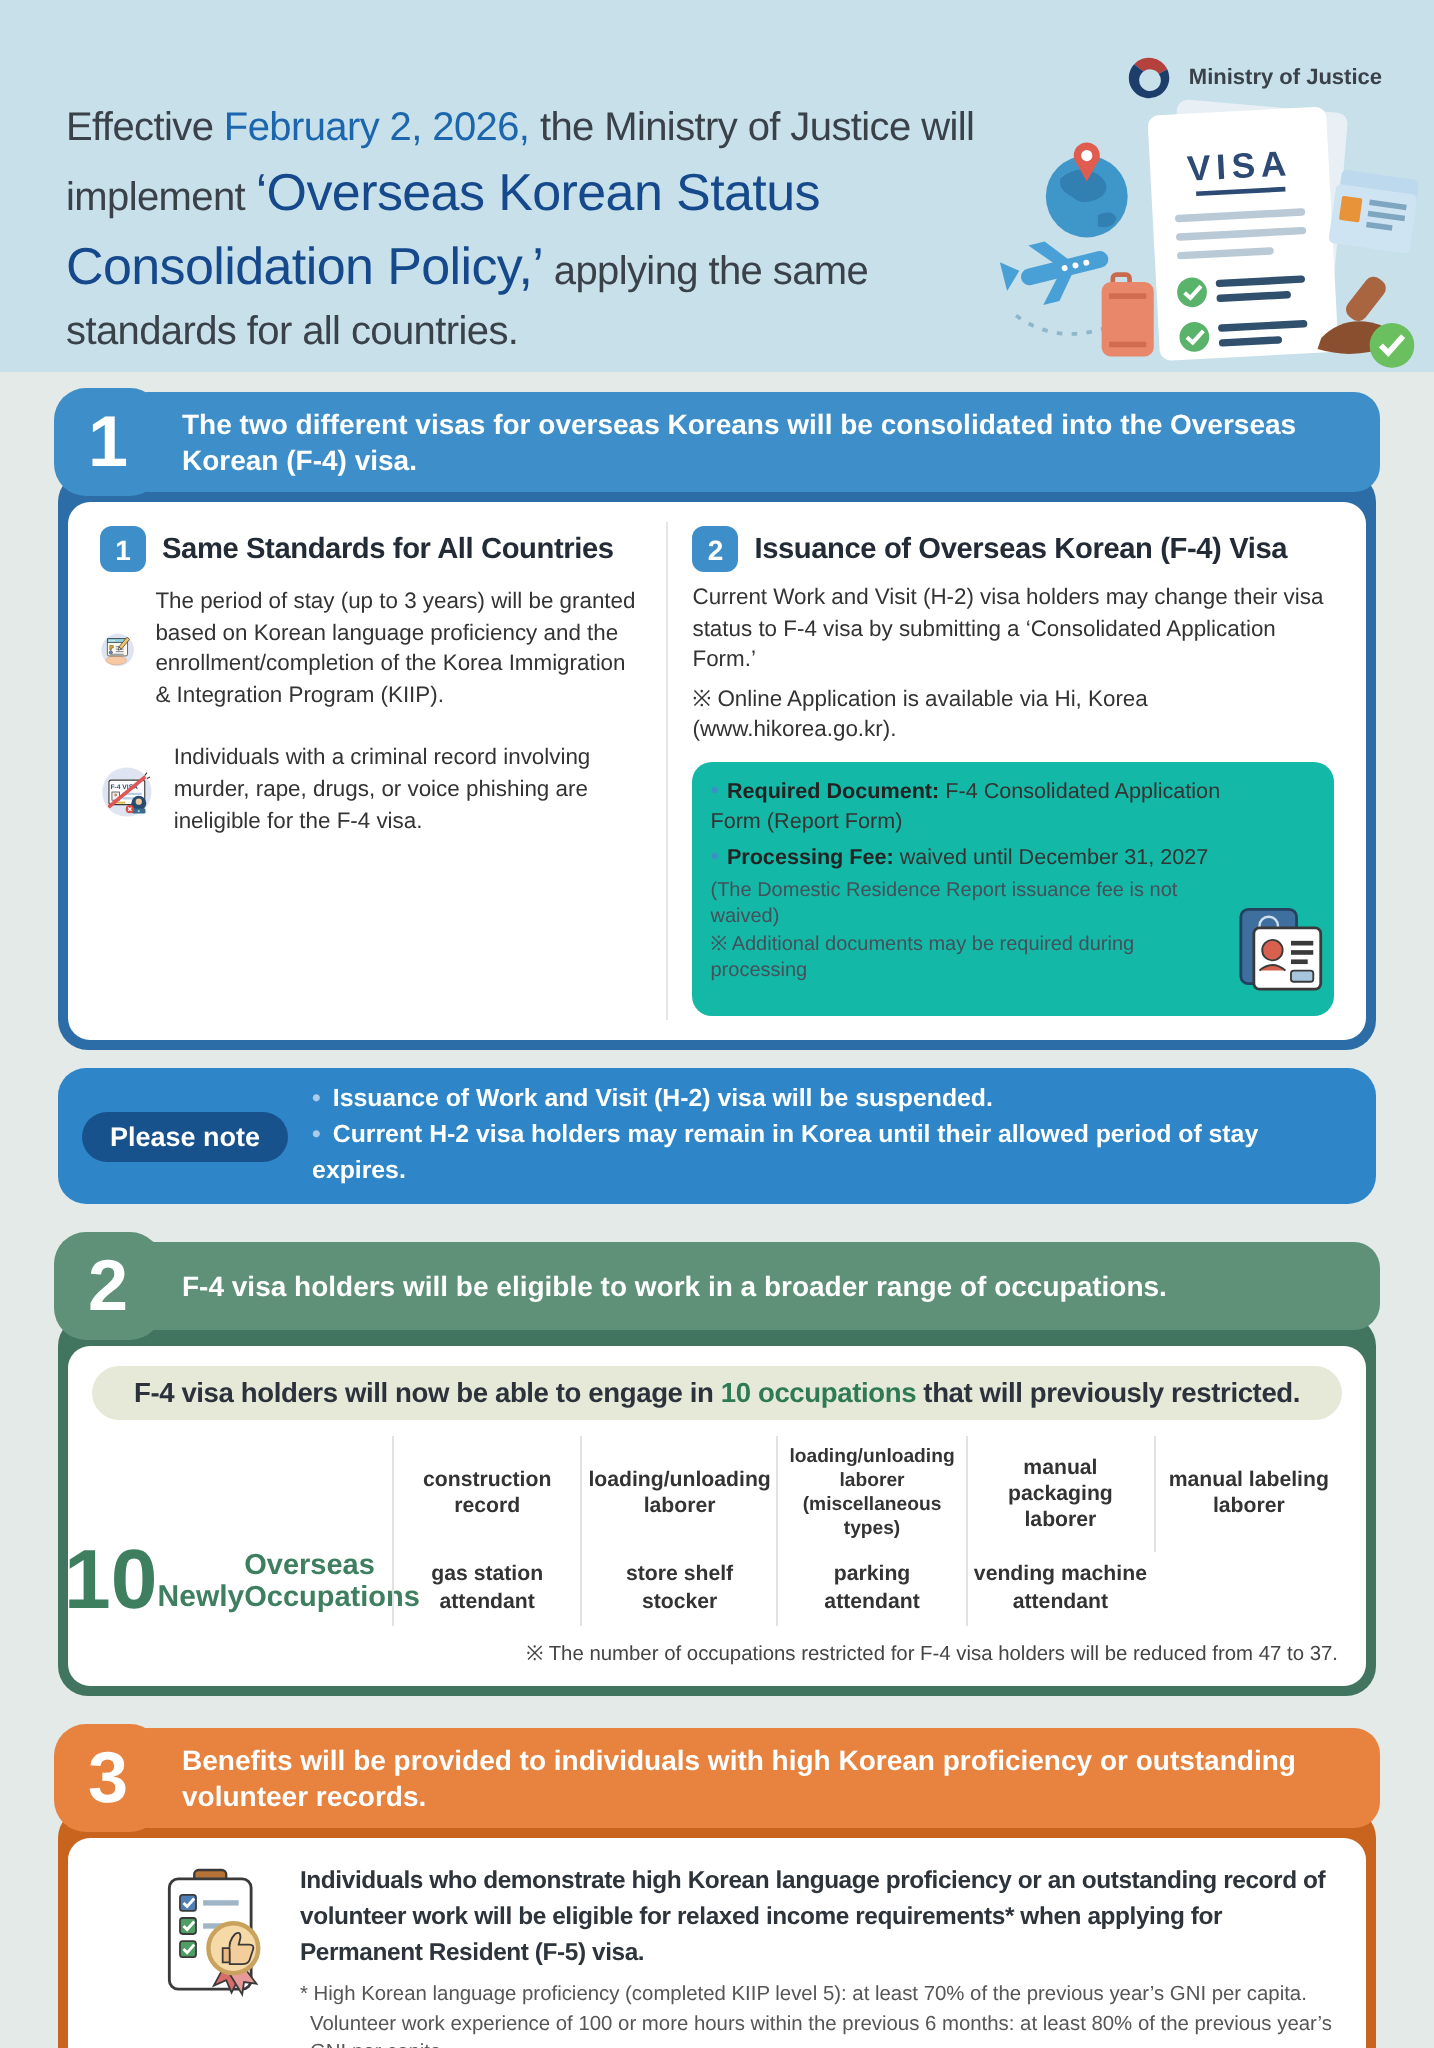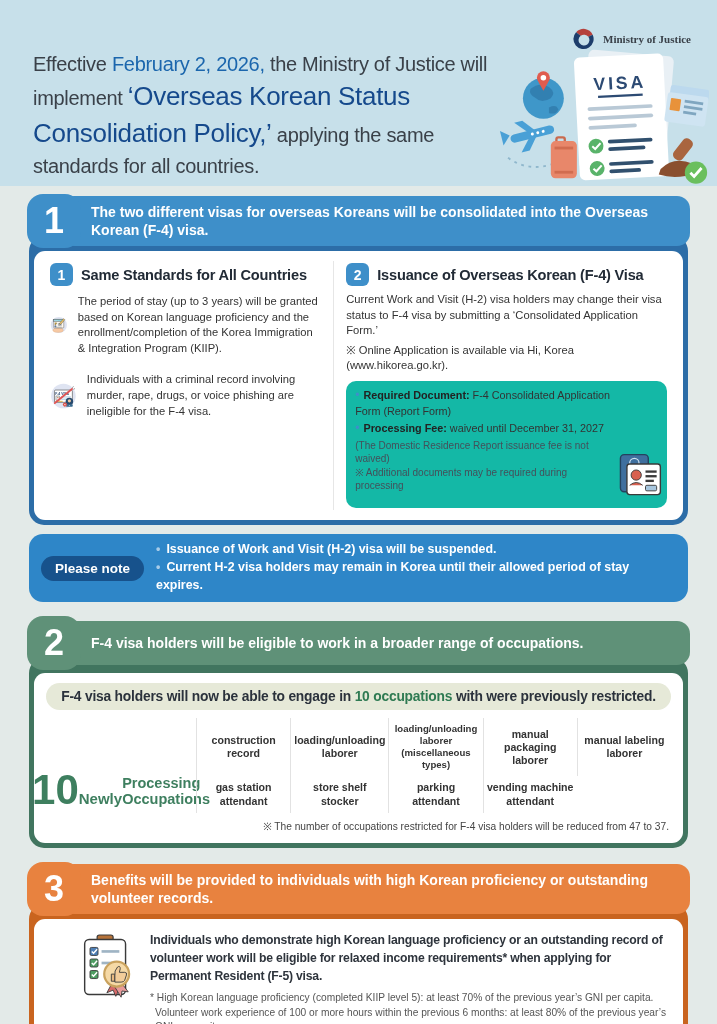--- a/index.html
+++ b/index.html
@@ -2,21 +2,21 @@
 <html lang="en"><head>
 <meta charset="utf-8">
 <style>
   html,body{margin:0;padding:0;}
   body{width:717px;height:1024px;background:#e3eae8;font-family:"Liberation Sans",sans-serif;overflow:hidden;}
   .page{width:717px;height:1024px;position:relative;}
 
   
   .header{background:#c7e0ea;height:186px;position:relative;}
   .moj{position:absolute;top:26px;right:26px;display:flex;align-items:center;gap:6px;}
-  .moj span{font-size:11px;font-weight:bold;color:#3a4149;font-family:Liberation Serif, serif;}
+  .moj span{font-size:11px;font-weight:bold;color:#3a4149;}
   .title{position:absolute;left:33px;top:50px;width:478px;margin:0;font-weight:normal;color:#3a4149;font-size:20px;line-height:1.42;letter-spacing:-0.3px;}
   .title .date{color:#1b66ad;}
   .title .big{font-size:26px;color:#15498c;}
   .hero{position:absolute;right:8px;bottom:-4px;}
 
   
   .content{padding:8px 27px 0;}
   .sec{position:relative;}
   .ribbon{display:flex;align-items:center;position:relative;z-index:2;}
   .badge{min-width:54px;height:54px;border-radius:16px;background:var(--c);color:#fff;font-size:36px;font-weight:bold;display:flex;align-items:center;justify-content:center;margin-right:-20px;position:relative;z-index:3;}
@@ -238,28 +238,28 @@
 
     <section class="sec sec2">
       <div class="ribbon">
         <div class="badge">2</div>
         <div class="banner">
             <span>F-4 visa holders will be eligible to work in a broader range of occupations.</span>
           </div>
       </div>
       <div class="wrap">
         <div class="card">
-          <div class="gpill"><span>F-4 visa holders will now be able to engage in </span><span class="hl">10 occupations</span><span> with were previously restricted.</span></div>
+          <div class="gpill"><span>F-4 visa holders will now be able to engage in </span><span class="hl">10 occupations</span><span> that will previously restricted.</span></div>
           <div class="occgrid">
             <div class="occlabel">
               <div class="ten">
                   <span>10</span>
                   <small>Newly</small>
                 </div>
-              <div class="permitted">Processing Occupations</div>
+              <div class="permitted">Overseas Occupations</div>
             </div>
             <div class="occcell">construction record</div>
             <div class="occcell">loading/unloading laborer</div>
             <div class="occcell sm">loading/unloading laborer (miscellaneous types)</div>
             <div class="occcell">manual packaging laborer</div>
             <div class="occcell">manual labeling laborer</div>
             <div class="occcell">gas station attendant</div>
             <div class="occcell">store shelf stocker</div>
             <div class="occcell">parking attendant</div>
             <div class="occcell">vending machine attendant</div>

